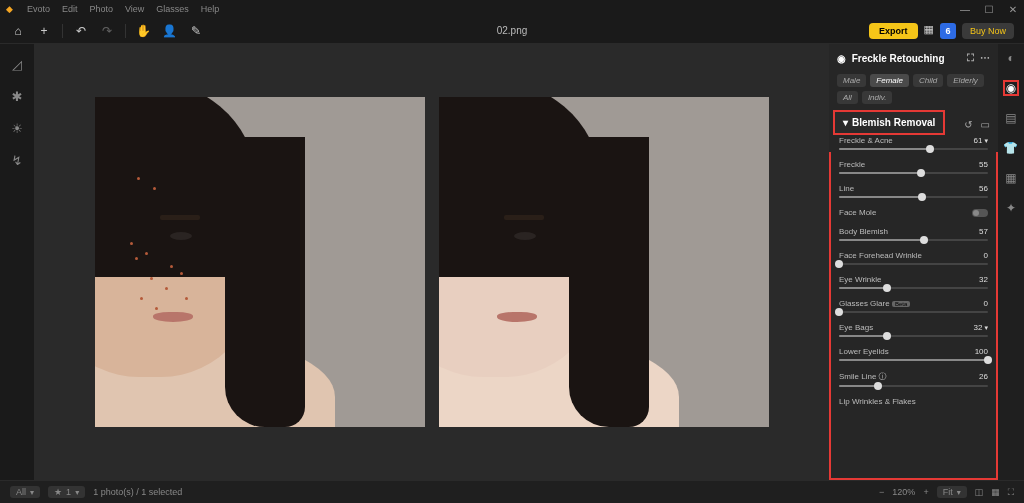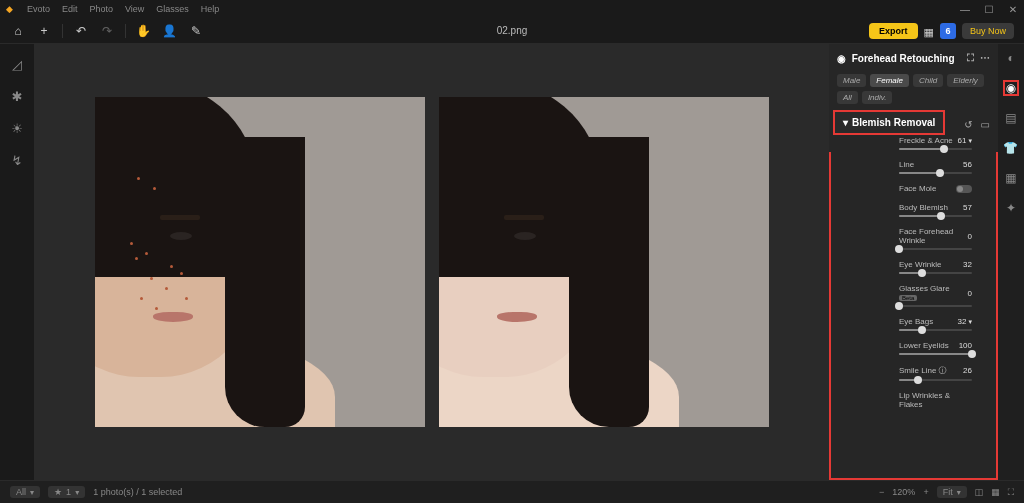--- a/index.html
+++ b/index.html
@@ -8,21 +8,21 @@
 .titlebar { height: 18px; background: #1a1a1a; display: flex; align-items: center; padding: 0 6px; font-size: 9px; color: #888; }
 .titlebar-left { display: flex; gap: 12px; }
 .titlebar-logo { color: #f5a623; font-size: 9px; margin-right: 2px; }
 .titlebar-right { margin-left: auto; display: flex; gap: 14px; align-items: center; }
 .win-btn { width: 10px; height: 10px; display: flex; align-items: center; justify-content: center; cursor: pointer; font-size: 10px; color: #999; }
 
 .toolbar { height: 26px; background: #1a1a1a; display: flex; align-items: center; padding: 0 10px; gap: 10px; border-bottom: 1px solid #2a2a2a; }
 .tool-icon { width: 16px; height: 16px; display: flex; align-items: center; justify-content: center; color: #ccc; font-size: 12px; cursor: pointer; }
 .tool-sep { width: 1px; height: 14px; background: #333; }
 .toolbar-center { position: absolute; left: 50%; transform: translateX(-50%); font-size: 10px; color: #bbb; }
-.toolbar-right { margin-left: auto; display: flex; gap: 6px; align-items: flex-end; }
+.toolbar-right { margin-left: auto; display: flex; gap: 6px; align-items: flex-start; }
 .btn-export { background: #f5c518; color: #000; font-size: 9px; padding: 3px 10px; border-radius: 4px; font-weight: 600; cursor: pointer; }
 .btn-buynow { background: #3a3a3a; color: #f5c518; font-size: 9px; padding: 3px 8px; border-radius: 4px; cursor: pointer; }
 .badge-blue { background: #2d6be5; color: #fff; width: 16px; height: 16px; border-radius: 3px; display: flex; align-items: center; justify-content: center; font-size: 9px; font-weight: 600; }
 .save-icon { color: #ccc; font-size: 11px; }
 
 .main { display: flex; height: 436px; }
 .left-rail { width: 34px; background: #1a1a1a; display: flex; flex-direction: column; align-items: center; padding-top: 12px; gap: 16px; }
 .rail-icon { width: 16px; height: 16px; color: #888; font-size: 13px; cursor: pointer; display:flex; align-items:center; justify-content:center;}
 
 .canvas { flex: 1; background: #2a2a2a; display: flex; align-items: center; justify-content: center; gap: 14px; position: relative; }
@@ -46,21 +46,21 @@
 .panel-header-icons { margin-left: auto; display: flex; gap: 6px; }
 .panel-icon { font-size: 10px; color: #aaa; cursor: pointer; }
 
 .filter-tabs { display: flex; flex-wrap: wrap; gap: 4px; padding: 2px 8px 6px; font-style: italic; }
 .tab-chip { background: #383838; color: #aaa; font-size: 8px; padding: 2px 6px; border-radius: 3px; cursor: pointer; }
 .tab-chip.active { background: #4a4a4a; color: #fff; }
 
 .section-header { background: #2a2a2a; padding: 5px 8px; font-size: 10px; color: #fff; font-weight: 600; display: flex; align-items: center; gap: 4px; }
 .red-box { border: 2px solid #e53935; }
 
-.sliders { padding: 6px 26px 0; overflow-y: auto; flex: 1; margin-left: 44px; }
+.sliders { padding: 6px 10px 0; overflow-y: auto; flex: 1; }
 .sliders::-webkit-scrollbar { width: 4px; }
 .sliders::-webkit-scrollbar-thumb { background: #444; }
 .slider-row { margin-bottom: 10px; }
 .slider-top { display: flex; justify-content: space-between; font-size: 8px; color: #aaa; margin-bottom: 3px; align-items: center;}
 .slider-name { color: #bbb; }
 .slider-val { color: #ddd; display:flex; align-items:center; gap:2px;}
 .slider-track { height: 2px; background: #444; position: relative; border-radius: 1px; }
 .slider-fill { height: 100%; background: #888; border-radius: 1px; }
 .slider-thumb { width: 8px; height: 8px; background: #ddd; border-radius: 50%; position: absolute; top: -3px; transform: translateX(-50%); cursor: pointer; }
 .toggle-off { width: 16px; height: 8px; background: #555; border-radius: 4px; position: relative; }
@@ -158,21 +158,21 @@
       <div class="brow"></div>
       <div class="eye"></div>
       <div class="lips"></div>
     </div>
   </div>
 
   <div class="right-panel">
     <div class="panel-content">
       <div class="panel-header">
         <span>◉</span>
-        <span>Forehead Retouching</span>
+        <span>Freckle Retouching</span>
         <div class="panel-header-icons">
           <span class="panel-icon">⛶</span>
           <span class="panel-icon">⋯</span>
         </div>
       </div>
       <div class="filter-tabs">
         <span class="tab-chip">Male</span>
         <span class="tab-chip active">Female</span>
         <span class="tab-chip">Child</span>
         <span class="tab-chip">Elderly</span>
@@ -193,20 +193,30 @@
               <span class="slider-name">Freckle &amp; Acne</span>
               <span class="slider-val">61 <span style="font-size:7px">▾</span></span>
             </div>
             <div class="slider-track">
               <div class="slider-fill" style="width: 61%;"></div>
               <div class="slider-thumb" style="left: 61%;"></div>
             </div>
           </div>
           <div class="slider-row">
             <div class="slider-top">
+              <span class="slider-name">Freckle</span>
+              <span class="slider-val">55</span>
+            </div>
+            <div class="slider-track">
+              <div class="slider-fill" style="width: 55%;"></div>
+              <div class="slider-thumb" style="left: 55%;"></div>
+            </div>
+          </div>
+          <div class="slider-row">
+            <div class="slider-top">
               <span class="slider-name">Line</span>
               <span class="slider-val">56</span>
             </div>
             <div class="slider-track">
               <div class="slider-fill" style="width: 56%;"></div>
               <div class="slider-thumb" style="left: 56%;"></div>
             </div>
           </div>
           <div class="slider-row">
             <div class="slider-top">

